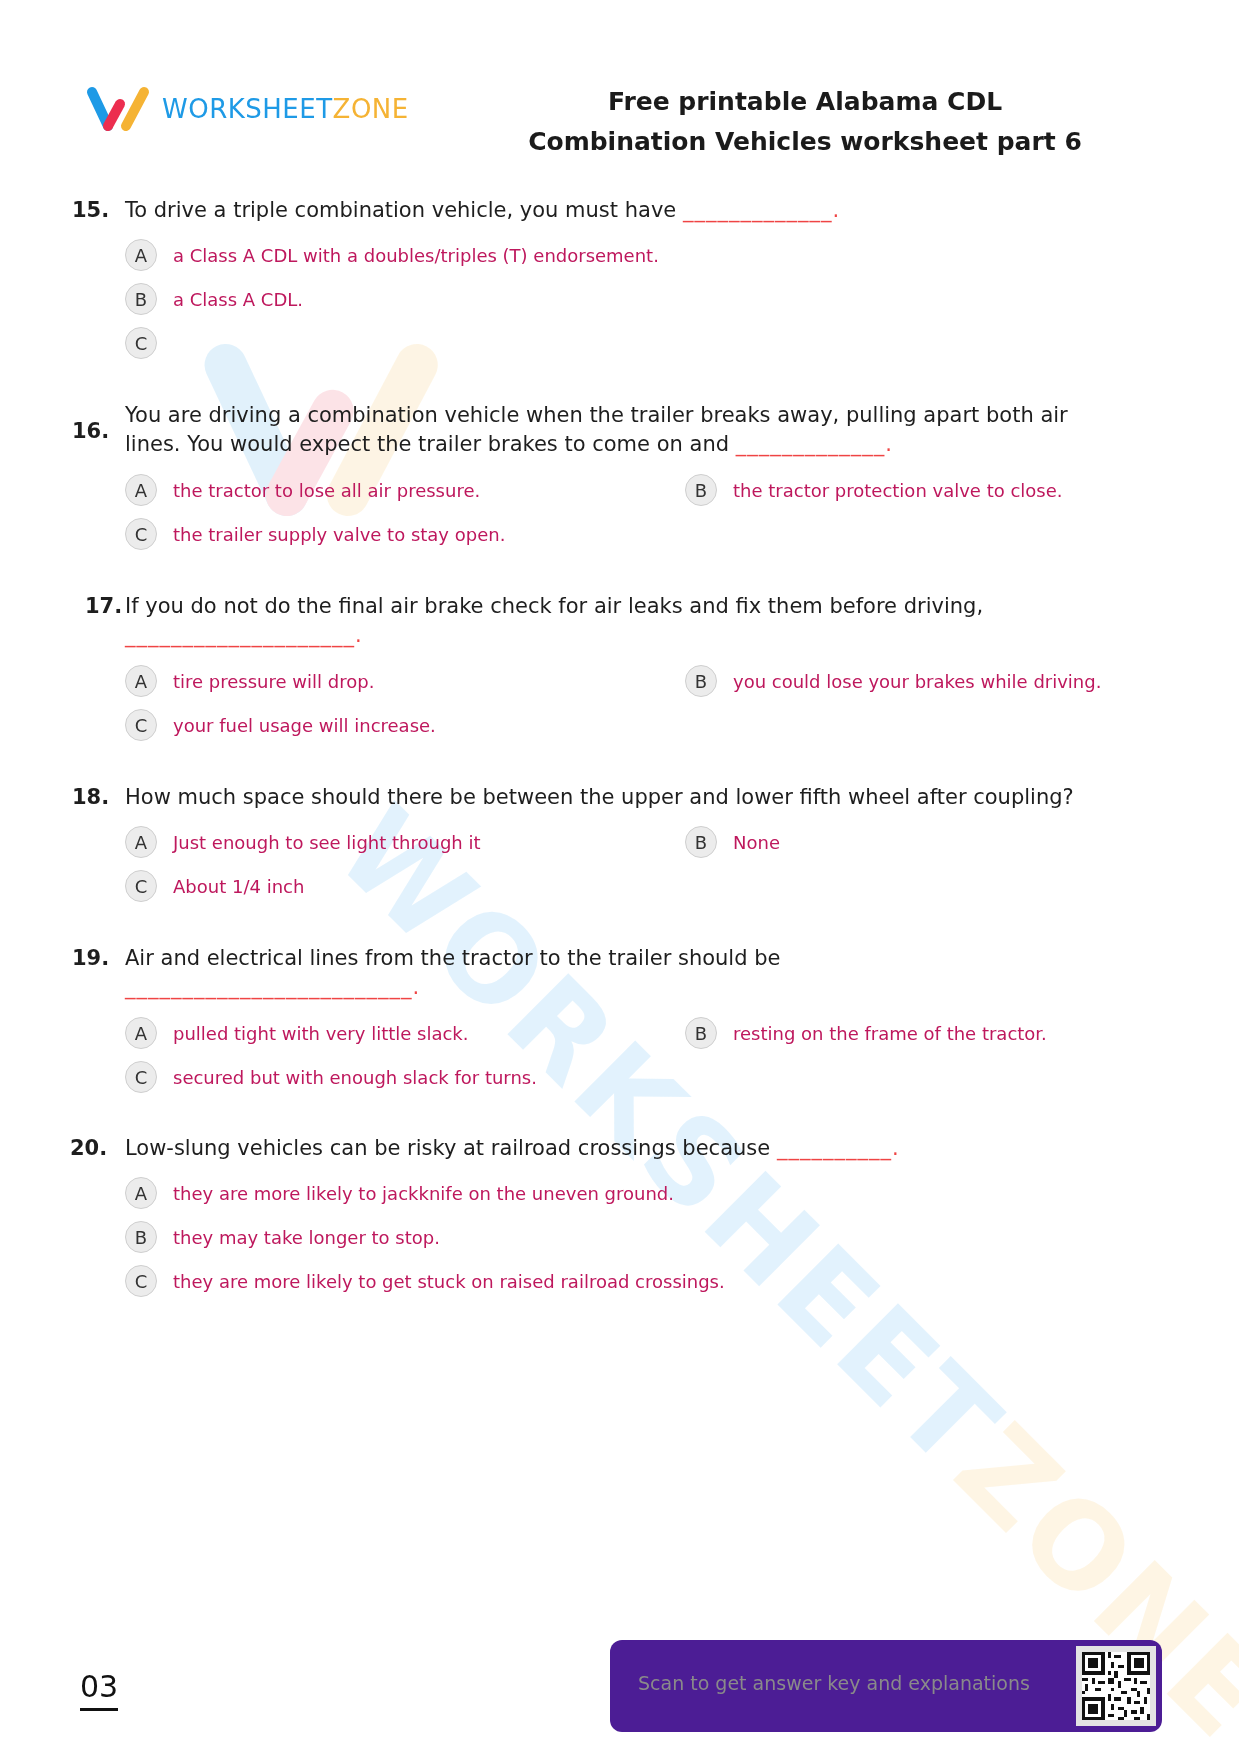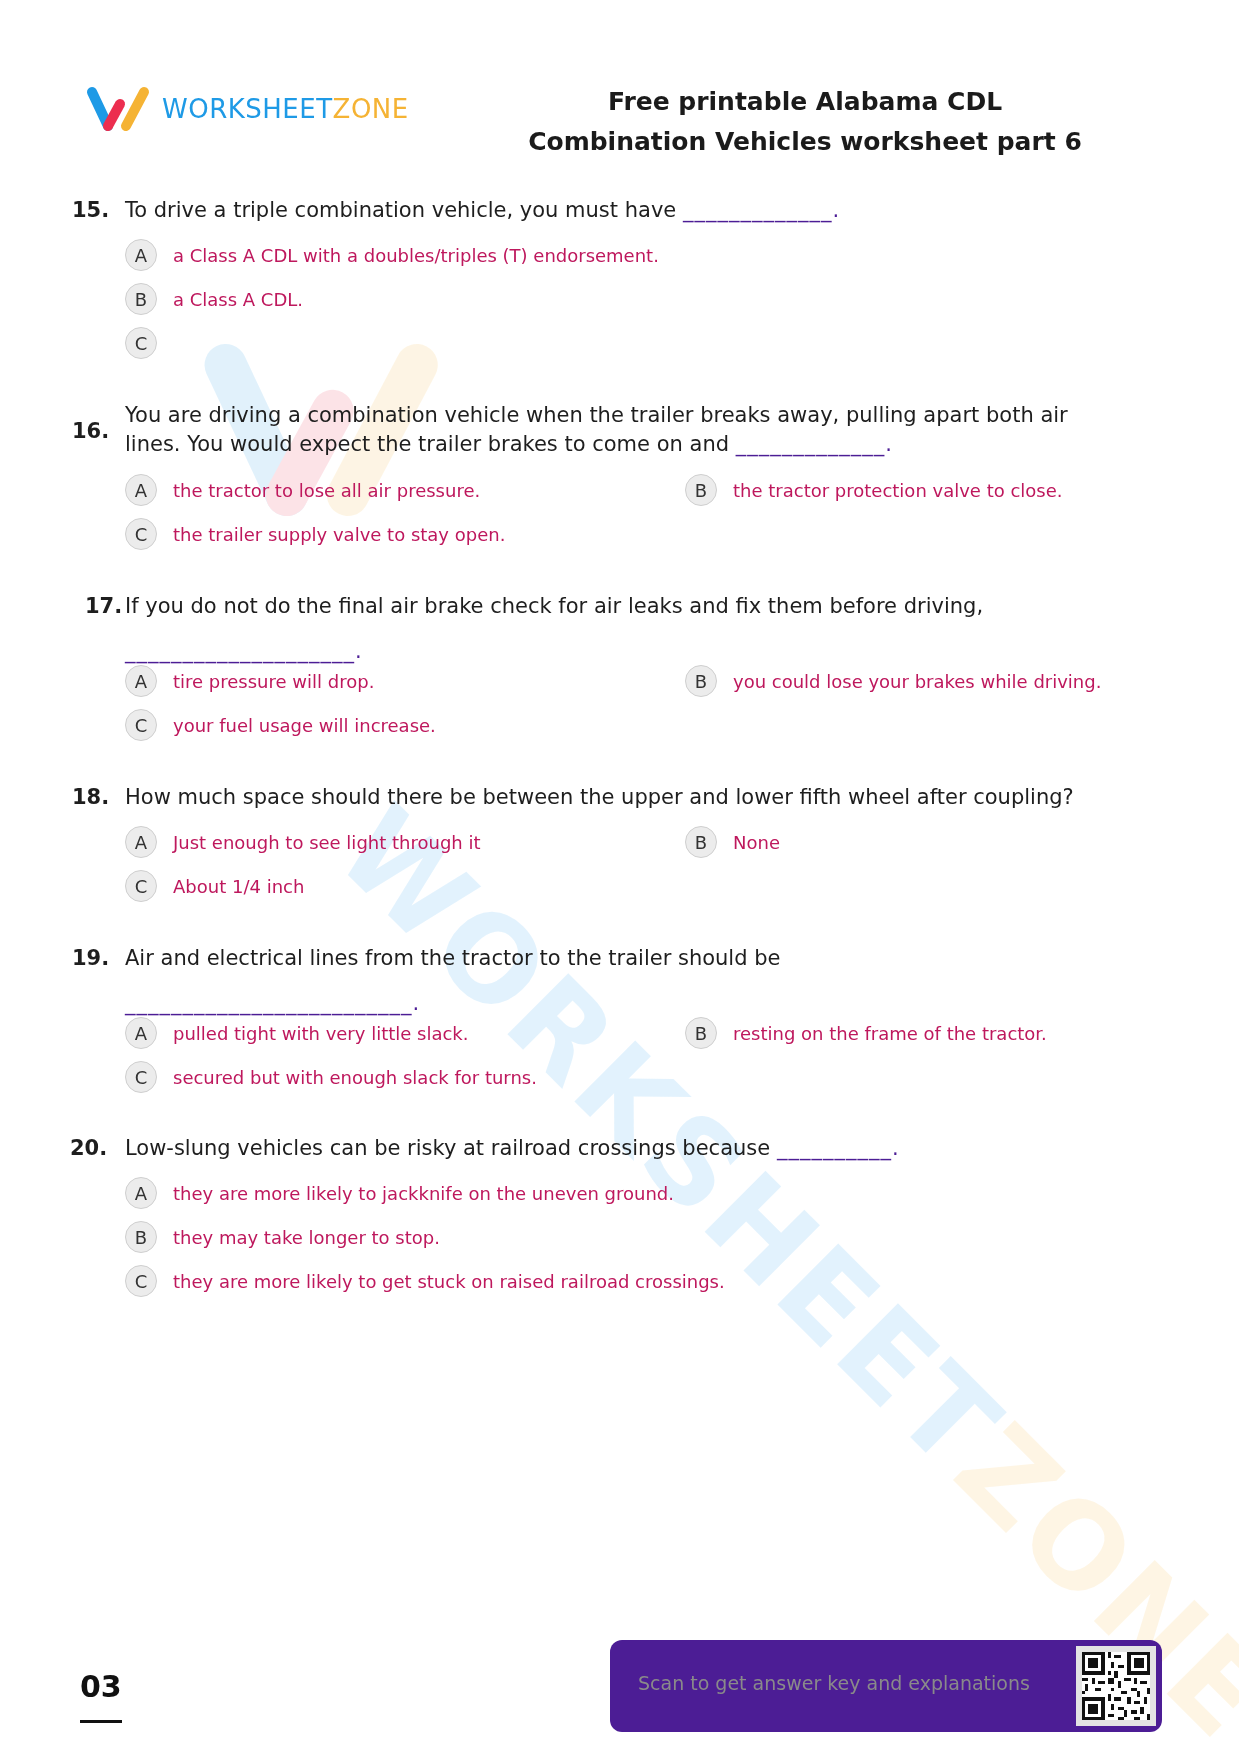--- a/index.html
+++ b/index.html
@@ -19,29 +19,29 @@
   .logo-text .lt-blue { color: #1e9ae6; }
   .logo-text .lt-orange { color: #f5b334; }
 
   .title { position: absolute; left: 500px; top: 82px; width: 610px; text-align: center; font-family: "DejaVu Sans", sans-serif;
     font-weight: bold; font-size: 25px; line-height: 40px; color: #1b1b1b; }
 
   .questions { position: absolute; left: 0; top: 0; width: 1239px; }
   .question { position: absolute; left: 0; width: 1239px; }
   .q-num { position: absolute; left: 72px; font-weight: bold; font-size: 21px; color: #1e1e1e; }
   .q-text { position: absolute; left: 125px; width: 990px; font-size: 21px; line-height: 29px; color: #1e1e1e; }
-  .blank { letter-spacing: 1px; color: #4c1d95; margin-top: 16px; }
+  .blank { letter-spacing: 1px; color: #ef4444; }
 
   .option { position: absolute; display: flex; align-items: center; height: 34px; }
   .opt-circle { width: 32px; height: 32px; border-radius: 50%; background: #ececec; border: 1px solid #cfcfcf;
     display: flex; align-items: center; justify-content: center; font-size: 18px; color: #333; flex-shrink: 0; }
   .opt-text { margin-left: 16px; font-size: 18px; color: #be185d; white-space: nowrap; }
 
-  .page-num { position: absolute; left: 80px; top: 1670px; font-size: 30px; font-weight: bold; color: #111;
-    border-bottom: 3px solid #111; line-height: 34px; padding-bottom: 16px; }
+  .page-num { position: absolute; left: 80px; top: 1670px; font-size: 30px; font-weight: normal; color: #111;
+    border-bottom: 3px solid #111; line-height: 34px; padding-bottom: 4px; }
 
   .scan-box { position: absolute; left: 610px; top: 1640px; width: 552px; height: 92px; background: #4c1d95; border-radius: 12px; }
   .scan-text { position: absolute; left: 28px; top: 32px; font-size: 19px; color: #8a8a8a; }
   .qr { position: absolute; left: 466px; top: 6px; width: 80px; height: 80px; background: #e3e3e3; padding: 6px; }
   .qr svg { width: 68px; height: 68px; display: block; }
 </style>
 </head>
 <body>
 
 <div class="watermark-logo">

